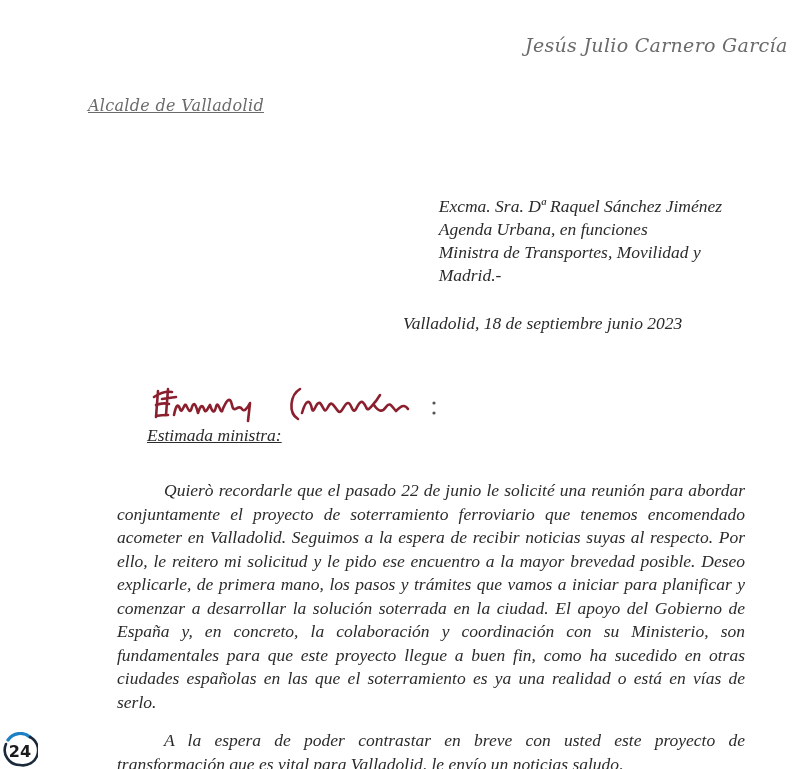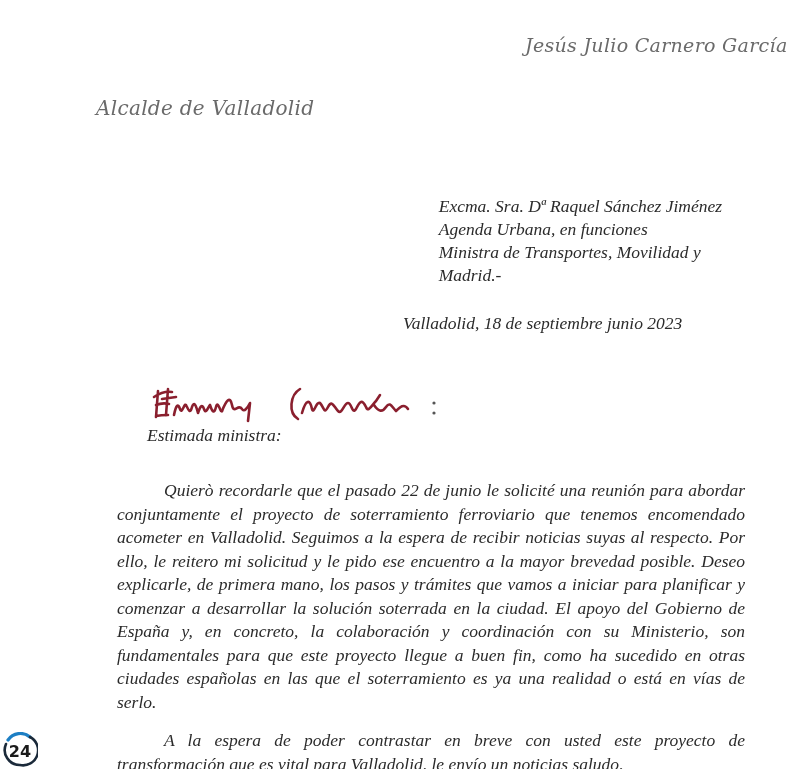--- a/index.html
+++ b/index.html
@@ -21,22 +21,23 @@
       letter-spacing: 0.3px;
       position: absolute;
     }
     .author {
       top: 34px;
       left: 525px;
       font-size: 19px;
     }
     .title-line {
       top: 96px;
-      left: 96px;
-      font-size: 20px;
+      left: 88px;
+      font-size: 16px;
+      text-decoration: underline;
     }
     .body-text {
       font-family: "Liberation Serif", serif;
       font-style: italic;
       color: #2b2b2b;
     }
     .recipient {
       position: absolute;
       top: 195px;
       right: 78px;
@@ -54,20 +55,21 @@
       top: 385px;
       left: 152px;
       width: 300px;
       height: 45px;
     }
     .salutation {
       position: absolute;
       top: 425px;
       left: 147px;
       font-size: 17.5px;
+      text-decoration: underline;
     }
     .paragraph {
       position: absolute;
       left: 101px;
       width: 628px;
       font-size: 17.5px;
       line-height: 23.5px;
       text-align: justify;
       margin: 16px;
     }

